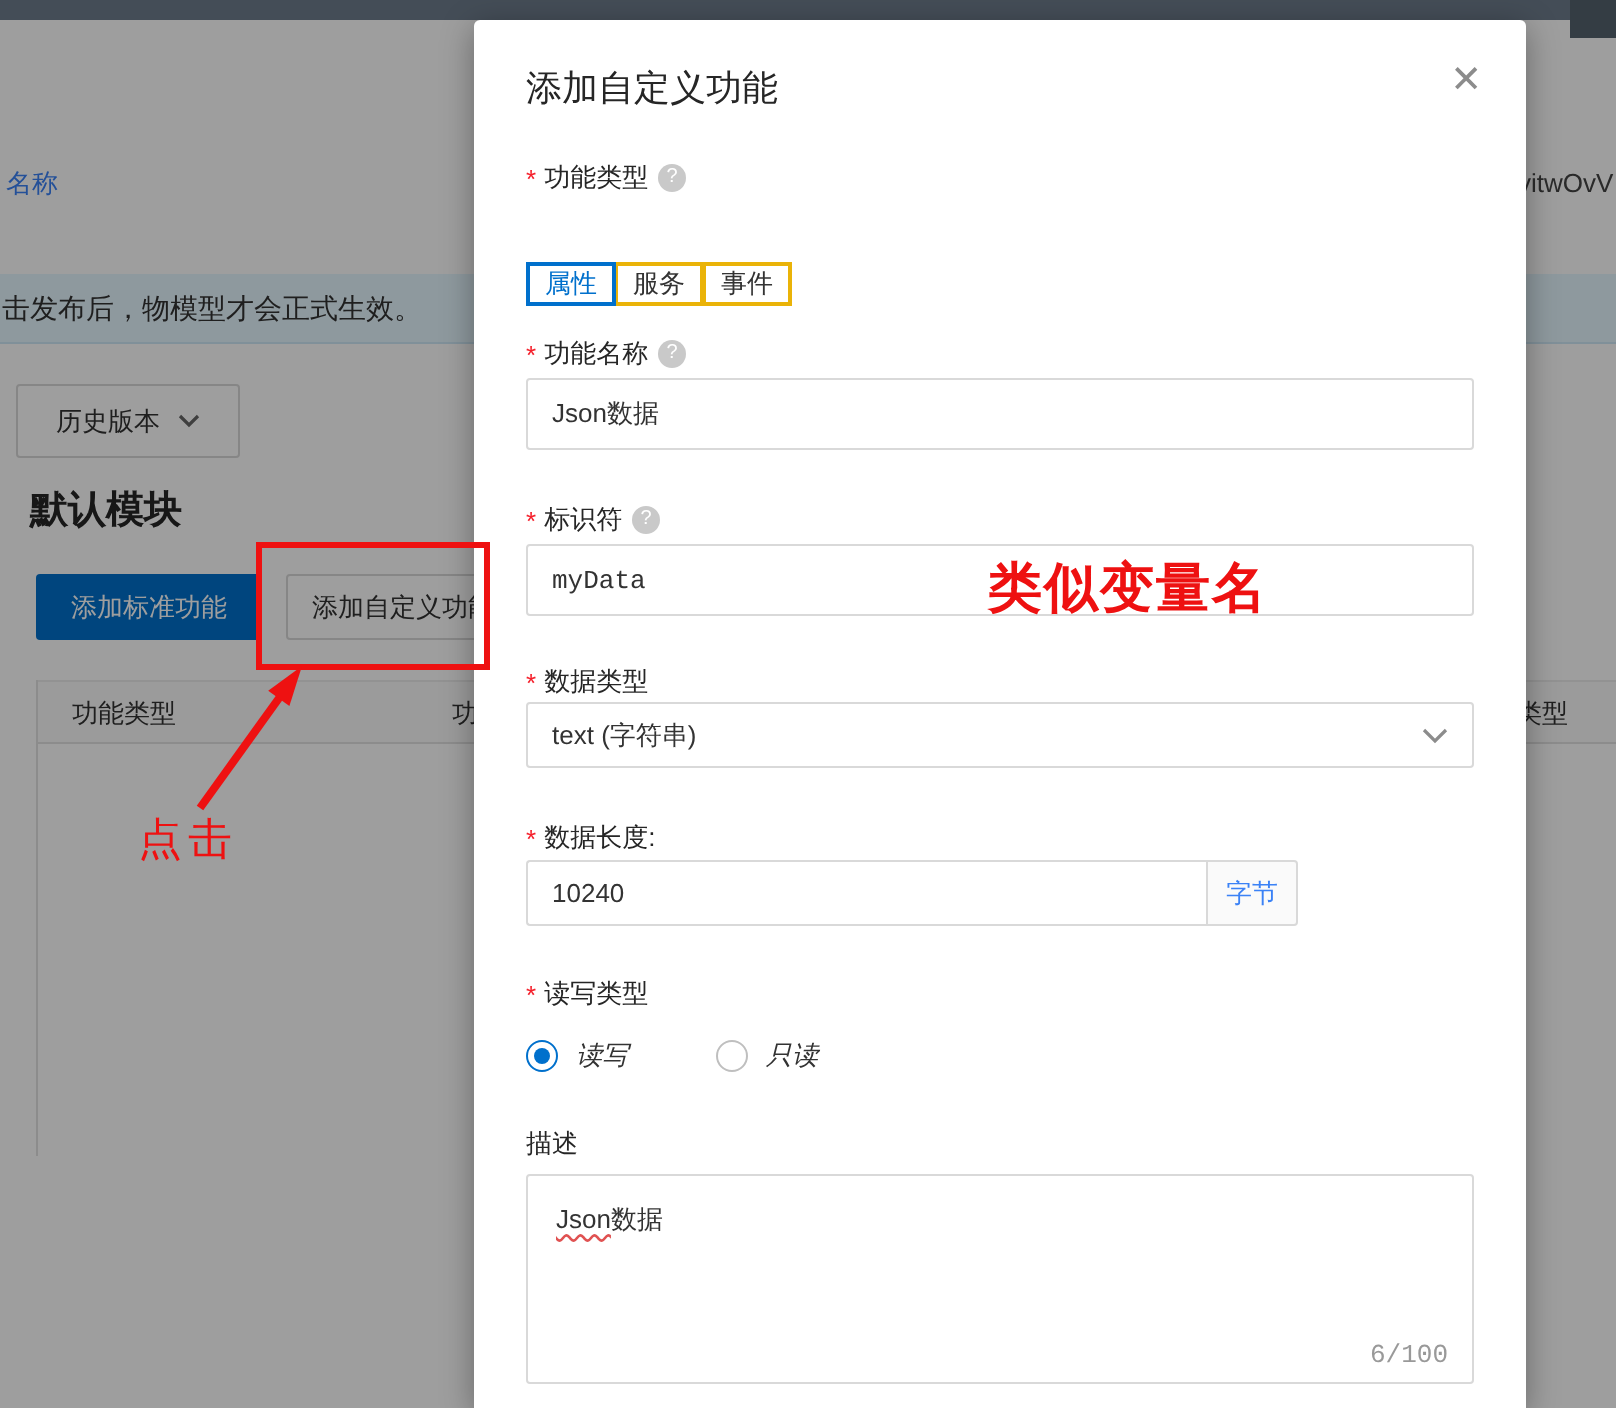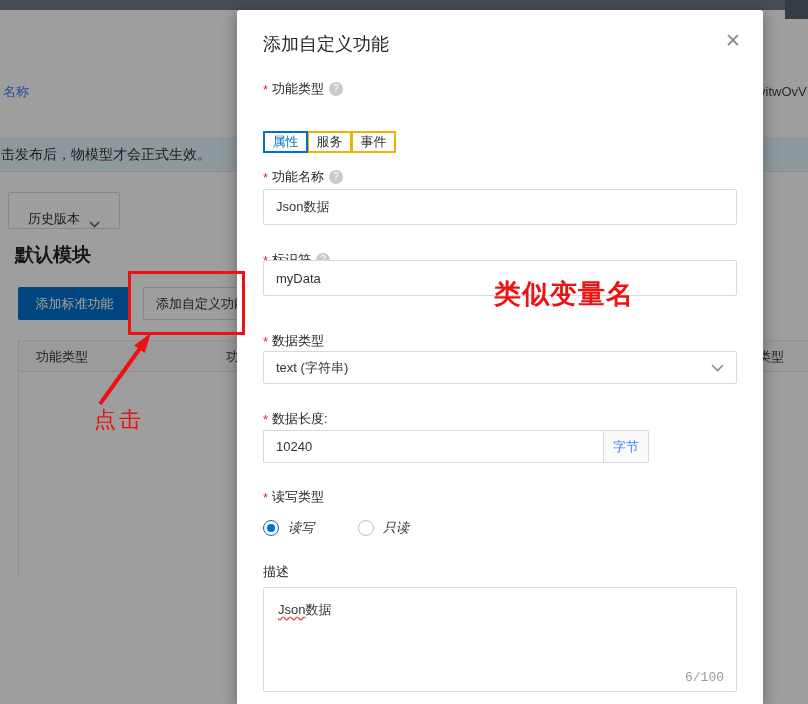--- a/index.html
+++ b/index.html
@@ -9,21 +9,21 @@
 
   
   .bg { position:absolute; inset:0; background:#fff; z-index:0; }
   .topbar { position:absolute; left:0; top:0; width:808px; height:10px; background:#6e7d8d; }
   .topbar-corner { position:absolute; right:0; top:0; width:23px; height:19px; background:#55636f; }
   .bg-name-label { position:absolute; left:3px; top:83px; font-size:13px; color:#3b82f6; }
   .bg-right-text { position:absolute; left:759px; top:84px; font-size:13px; color:#444; }
   .info-banner { position:absolute; left:0; top:137px; width:808px; height:35px; background:#e6f7ff; border-bottom:1px solid #cfe9f7; }
   .info-banner span { position:absolute; left:1px; top:9px; font-size:14px; color:#333; white-space:nowrap; }
   .history-btn { position:absolute; left:8px; top:192px; width:112px; height:37px; background:#fff; border:1px solid #d9d9d9; border-radius:2px;
-                 display:flex; align-items:flex-end; justify-content:center; gap:9px; font-size:13px; color:#333; cursor:pointer; }
+                 display:flex; align-items:center; justify-content:center; gap:9px; font-size:13px; color:#333; cursor:pointer; }
   .module-title { position:absolute; left:15px; top:242px; font-size:19px; font-weight:bold; color:#262626; }
   .std-btn { position:absolute; left:18px; top:287px; width:113px; height:33px; background:#0070cc; color:#fff; font-size:13px;
              border:none; border-radius:2px; display:flex; align-items:center; justify-content:center; cursor:pointer; }
   .custom-btn { position:absolute; left:143px; top:287px; width:112px; height:33px; background:#fff; color:#333; font-size:13px;
                 border:1px solid #d9d9d9; border-radius:2px; display:flex; align-items:center; justify-content:flex-start; padding-left:12px; white-space:nowrap; overflow:hidden; cursor:pointer; }
   .table { position:absolute; left:18px; top:340px; width:790px; height:238px; border-left:1px solid #e3e3e3; }
   .table-header { position:absolute; left:0; top:0; width:100%; height:32px; background:#fbfbfb; border-top:1px solid #ececec; border-bottom:1px solid #e3e3e3; }
   .th { position:absolute; top:7px; font-size:13px; color:#333; white-space:nowrap; }
   .th-1 { left:17px; } .th-2 { left:207px; } .th-3 { left:713px; }
 
@@ -46,21 +46,21 @@
   .tab { width:45px; height:22px; background:#fff; border:2px solid #eab308; display:flex; align-items:center; justify-content:center;
          font-size:13px; color:#333; margin-left:-1px; cursor:pointer; position:relative;margin-top:21px; }
   .tab:first-child { margin-left:0; }
   .tab.active { border-color:#0070cc; color:#0070cc; z-index:1; }
 
   .lbl-name   { top:158px; }
   .inp { position:absolute; left:26px; width:474px; border:1px solid #d9d9d9; border-radius:2px; font-size:13px; color:#333;
          padding:0 12px; font-family:"Liberation Sans","DejaVu Sans",sans-serif; background:#fff; outline:none; }
   .inp-name { top:179px; height:36px; }
   .lbl-ident  { top:241px; }
-  .inp-ident { top:250px; height:36px; }
+  .inp-ident { top:262px; height:36px;font-family:Liberation Mono, monospace; }
 
   .lbl-dtype  { top:322px; }
   .select { position:absolute; left:26px; top:341px; width:474px; height:33px; border:1px solid #d9d9d9; border-radius:2px;
             display:flex; align-items:center; padding:0 12px; font-size:13px; color:#333; cursor:pointer; background:#fff; }
   .select .sel-text { flex:1; }
 
   .lbl-dlen   { top:400px; }
   .len-group { position:absolute; left:26px; top:420px; width:386px; height:33px; display:flex; }
   .len-input { flex:1; border:1px solid #d9d9d9; border-right:none; border-radius:2px 0 0 2px; font-size:13px; color:#333;
                padding:0 12px; outline:none; font-family:"Liberation Sans","DejaVu Sans",sans-serif; }
@@ -79,21 +79,21 @@
               padding:13px 14px; font-size:13px; color:#333; }
   .wavy { text-decoration:underline; text-decoration-style:wavy; text-decoration-color:#e05252; text-underline-offset:2px; }
   .desc-counter { position:absolute; right:12px; bottom:6px; font-size:13px; color:#999;font-family:Liberation Mono, monospace; }
 
   .chev { display:inline-block; }
 
   
   .anno { position:absolute; inset:0; z-index:30; pointer-events:none; }
   .red-box { position:absolute; left:128px; top:271px; width:117px; height:64px; border:3px solid #ee1111; }
   .arrow-svg { position:absolute; left:0; top:0; width:808px; height:704px; }
-  .click-text { position:absolute; left:94px; top:405px; font-size:22px; color:#ee1111; letter-spacing:3px; font-weight:500; }
+  .click-text { position:absolute; left:69px; top:405px; font-size:22px; color:#ee1111; letter-spacing:3px; font-weight:500; }
   .var-hint { position:absolute; left:494px; top:276px; font-size:27px; color:#ee1111; font-weight:600; letter-spacing:1px; }
 </style>
 </head>
 <body>
 
 <div class="page">
 
   <div class="bg">
     <div class="topbar"></div>
     <div class="topbar-corner"></div>

